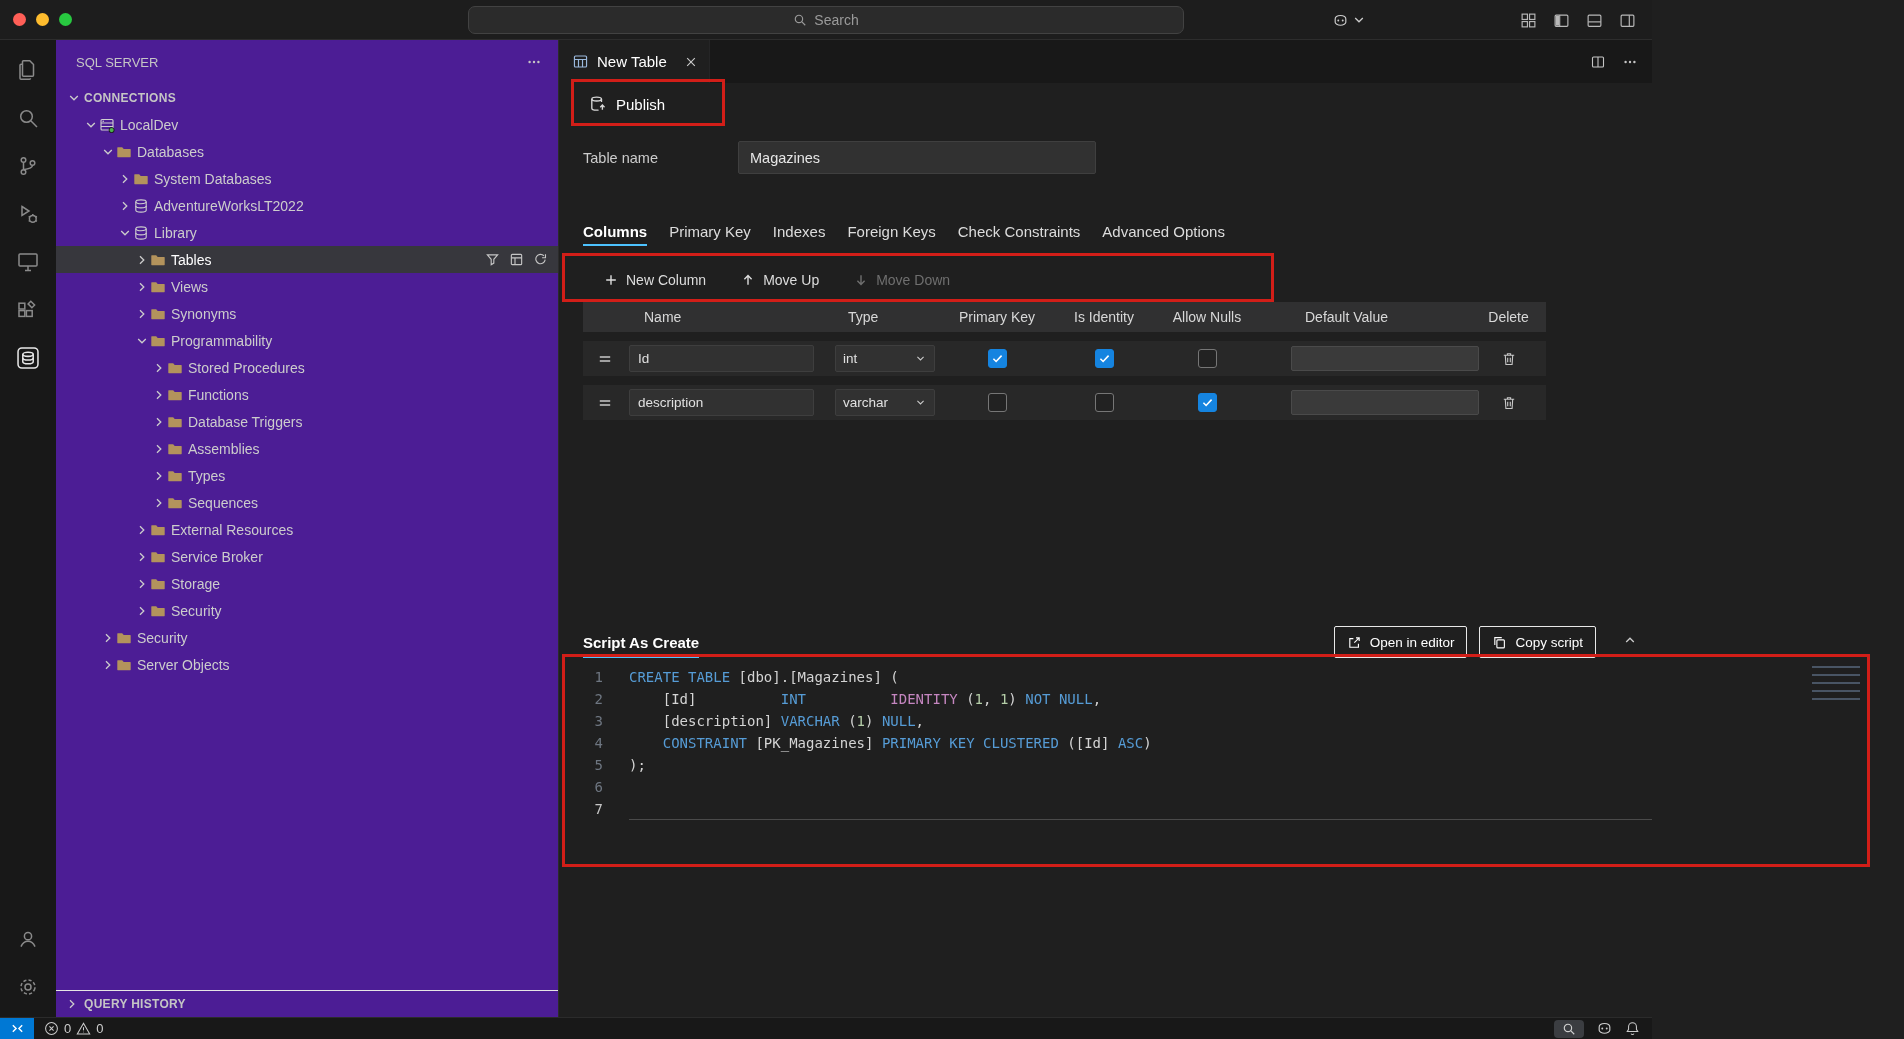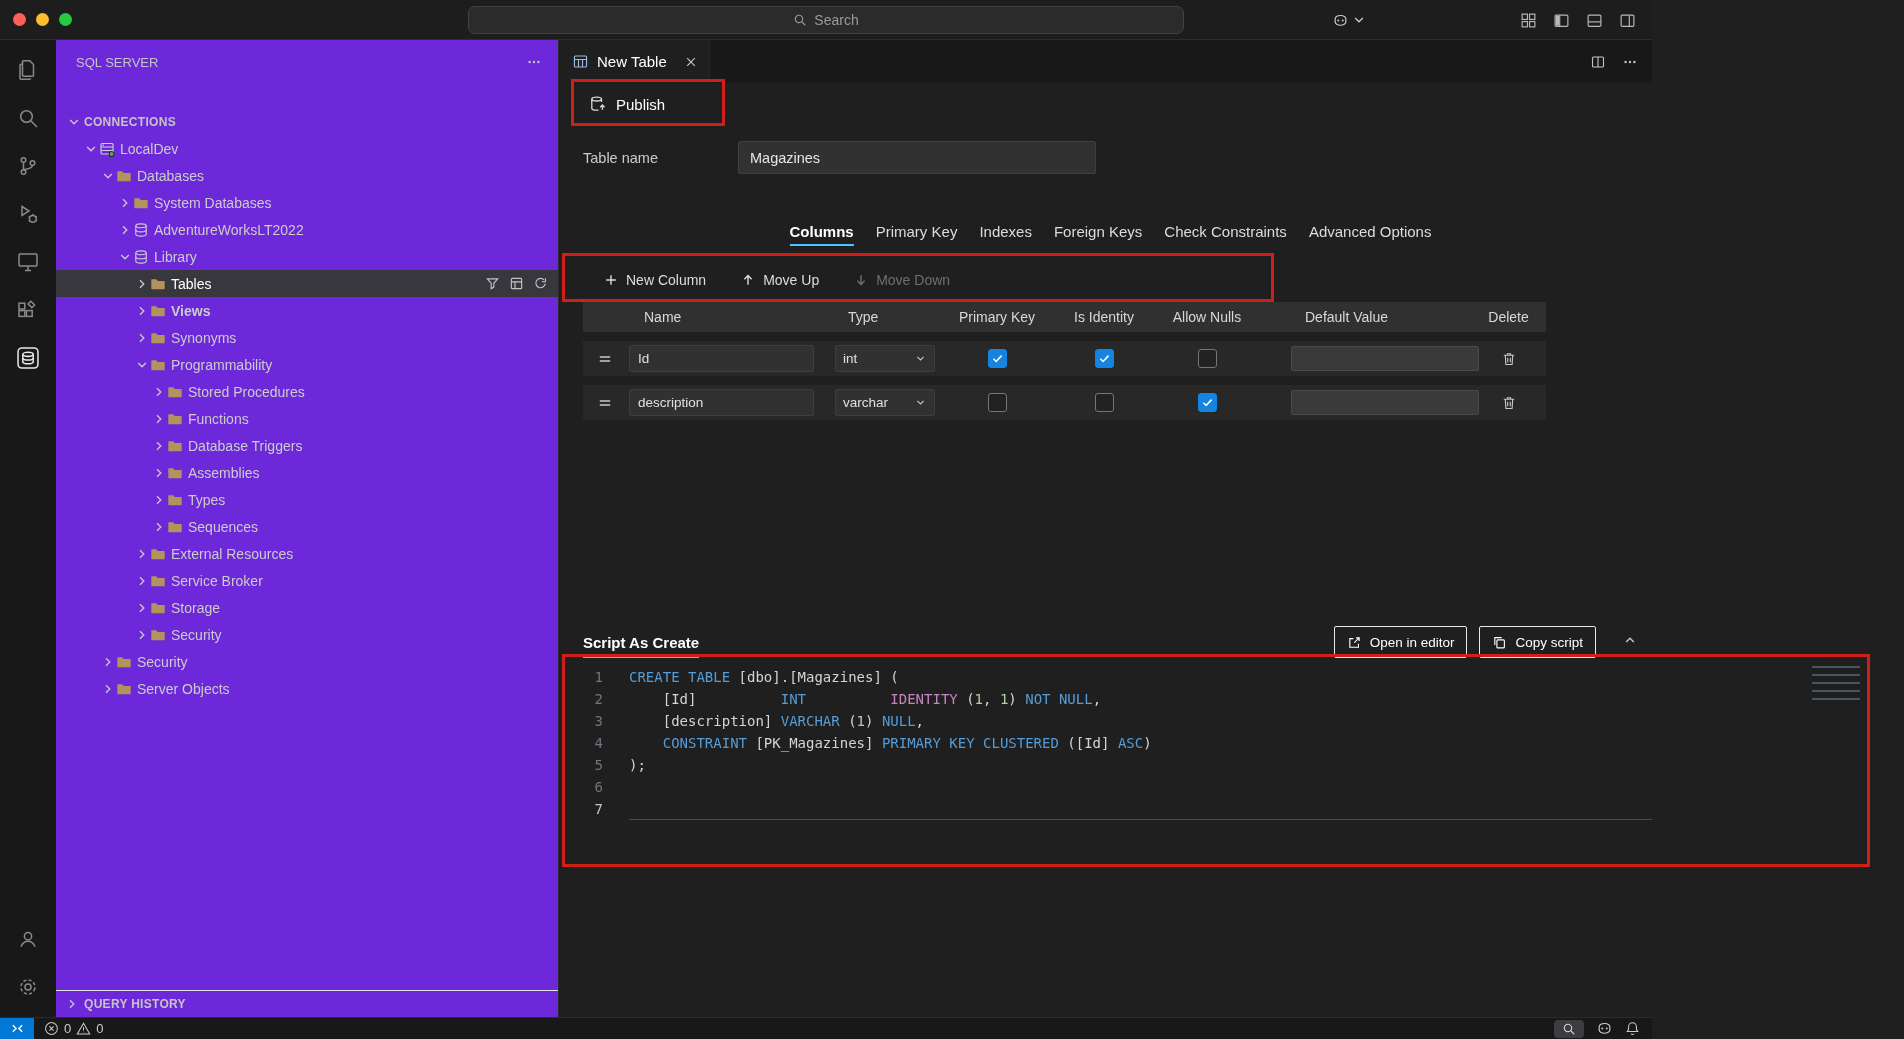--- a/index.html
+++ b/index.html
@@ -23,21 +23,21 @@
   .layouts{position:absolute;right:16px;top:0;height:40px;display:flex;gap:16px;align-items:center;}
   .layouts .lay{cursor:pointer;}
 
   
   .main{flex:1;display:flex;min-height:0;}
   .activitybar{width:56px;background:#181818;display:flex;flex-direction:column;align-items:center;padding:6px 0;}
   .ab-item{width:56px;height:48px;display:flex;align-items:center;justify-content:center;cursor:pointer;}
   .ab-bottom{margin-top:auto;display:flex;flex-direction:column;align-items:center;}
 
   
-  .sidebar{width:503px;background:#6d28d9;border-right:1px solid #2b2b2b;display:flex;flex-direction:column;min-height:0;gap:24px;}
+  .sidebar{width:503px;background:#4c1d95;border-right:1px solid #2b2b2b;display:flex;flex-direction:column;min-height:0;}
   .sb-header{flex:0 0 44px;display:flex;align-items:center;padding:0 16px 0 20px;}
   .sb-title{font-size:13px;color:#c5c5c5;flex:1;}
   .sb-more{cursor:pointer;}
   .tree{flex:1;overflow:hidden;}
   .tree-row{height:27px;display:flex;align-items:center;font-size:14px;color:#cccccc;position:relative;cursor:pointer;white-space:nowrap;}
   .tree-row.selected{background:#37373d;color:#fff;}
   .tree-row.section{font-size:12px;font-weight:700;letter-spacing:.3px;color:#c5c5c5;}
   .t-chev{width:16px;flex:0 0 16px;display:flex;justify-content:center;}
   .t-icon{width:19px;flex:0 0 19px;display:flex;}
   .t-label{margin-left:2px;}
@@ -61,21 +61,21 @@
   .form-row{display:flex;align-items:center;height:33px;}
   .form-row.first{margin-top:22px;}
   .form-row.second{margin-top:12px;}
   .form-label{width:155px;font-size:14.5px;color:#ccc;}
   .text-input{width:358px;height:33px;background:#313131;border:1px solid #3f3f3f;border-radius:2px;
     color:#e6e6e6;font-size:14.5px;padding:0 11px;font-family:inherit;outline:none;}
   .dropdown{width:306px;height:33px;background:#313131;border:1px solid #3f3f3f;border-radius:2px;
     color:#e6e6e6;font-size:14.5px;padding:0 11px;display:flex;align-items:center;cursor:pointer;}
   .dropdown .chev{margin-left:auto;display:flex;}
 
-  .designer-tabs{display:flex;margin-top:38px;margin-left:-8px;height:38px;align-items:stretch;justify-content:center;}
+  .designer-tabs{display:flex;margin-top:38px;margin-left:-8px;height:38px;align-items:stretch;}
   .dtab{padding:0 8px;margin-right:6px;display:flex;align-items:center;font-size:15px;color:#dcdcdc;cursor:pointer;position:relative;}
   .dtab.active{color:#fff;font-weight:600;}
   .dtab.active::after{content:"";position:absolute;left:8px;right:8px;bottom:4px;height:2px;background:var(--accent,#4dc3ff);}
 
   .designer-toolbar{display:flex;gap:34px;margin-top:14px;height:32px;align-items:center;padding-left:20px;}
   .tbtn{display:flex;align-items:center;gap:7px;font-size:14px;color:#ddd;cursor:pointer;}
   .tbtn.disabled{color:#6f6f6f;cursor:default;}
 
   .grid-header,.grid-row{display:grid;grid-template-columns:44px 206px 112px 104px 110px 96px 216px 75px;
     width:963px;align-items:center;}
@@ -397,21 +397,21 @@
                 </svg>
               </span>
               <span class="t-act">
                 <svg width="15" height="15" viewBox="0 0 16 16" fill="none" stroke="#c5c5c5" stroke-width="1.2">
                   <path d="M13 8.2A5 5 0 1 1 11.6 4"></path>
                   <path d="M13.3 2.5v3.6H9.7"></path>
                 </svg>
               </span>
             </span>
           </div>
-          <div class="tree-row" style="padding-left: 78px; font-weight: bold;">
+          <div class="tree-row" style="padding-left: 78px;">
             <span class="t-chev">
               <svg width="16" height="16" viewBox="0 0 16 16" fill="none">
                 <path d="M6 4.2l3.8 3.8L6 11.8" stroke="#cccccc" stroke-width="1.3"></path>
               </svg>
             </span>
             <span class="t-icon">
               <svg width="16" height="16" viewBox="0 0 16 16">
                 <path d="M1.8 3.2h4.4l1.5 1.7h6.5c.3 0 .5.2.5.5v7.4c0 .3-.2.5-.5.5H1.8c-.3 0-.5-.2-.5-.5V3.7c0-.3.2-.5.5-.5z" fill="#b3935c"></path>
               </svg>
             </span>

